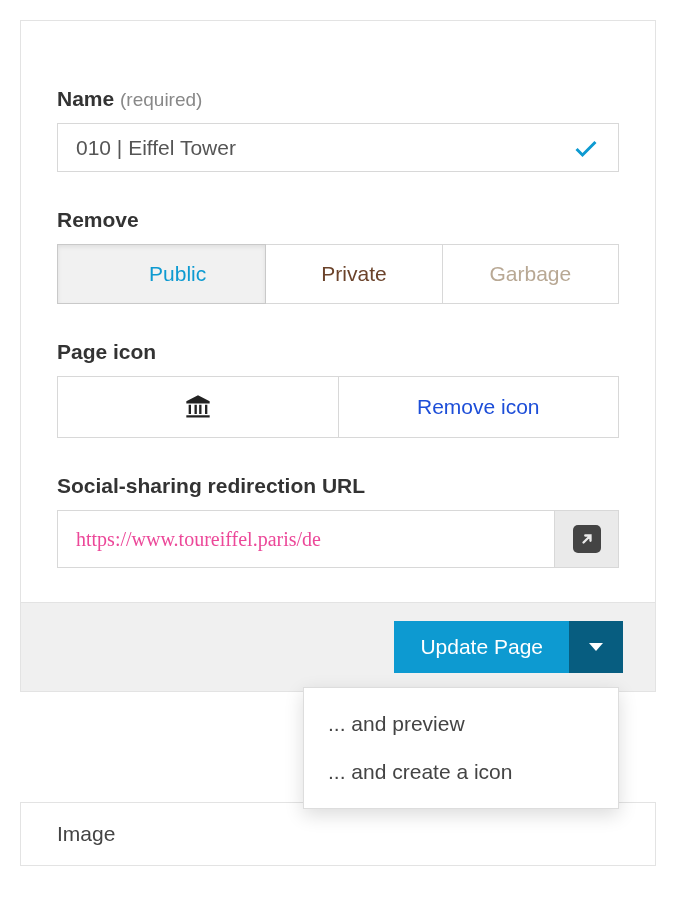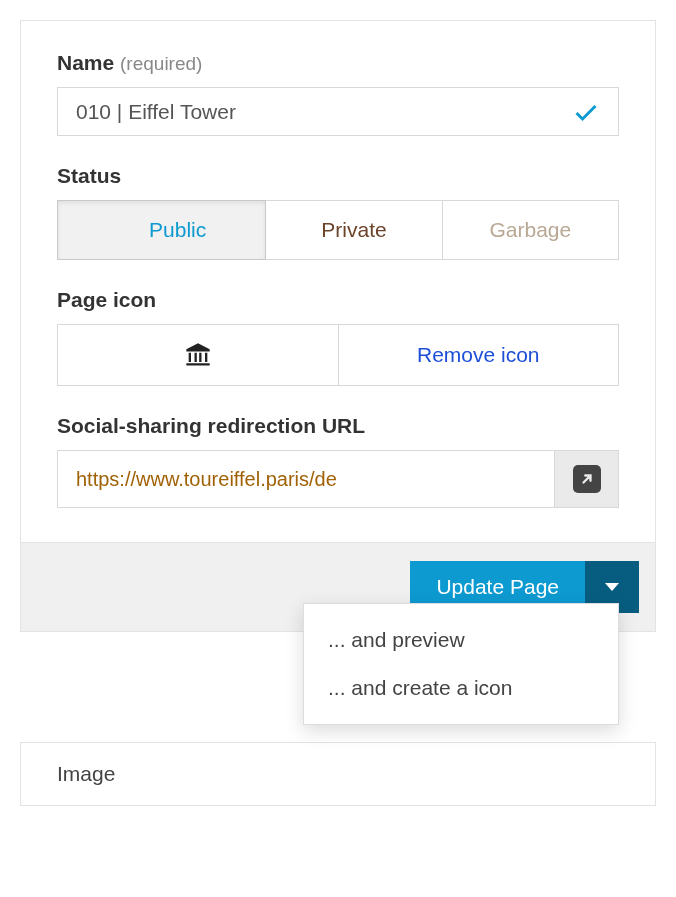--- a/index.html
+++ b/index.html
@@ -11,21 +11,21 @@
     padding: 20px;
     color: #333;
   }
   .panel {
     background: #fff;
     border: 1px solid #e3e3e3;
   }
   .panel-body {
     padding: 30px 36px 34px 36px;
   }
-  .form-group { margin-bottom: 28px; }
+  .form-group { margin-bottom: 28px; margin-top: 36px; }
   .form-group:last-child { margin-bottom: 0; }
   label.field-label {
     display: block;
     font-weight: 700;
     font-size: 21px;
     color: #333;
     margin-bottom: 12px;
   }
   .required-hint {
     font-weight: 400;
@@ -98,22 +98,23 @@
     display: flex;
     border: 1px solid #d8d8d8;
     height: 58px;
   }
   .url-input {
     flex: 1;
     border: none;
     outline: none;
     padding: 0 18px;
     font-size: 20px;
-    color: #a16207;
-    background: #fff;
+    color: #ec4899;
+    background: #fff;
+    font-family: Liberation Serif, serif;
   }
   .url-open-btn {
     width: 64px;
     background: #eaeaea;
     border: none;
     border-left: 1px solid #d8d8d8;
     display: flex;
     align-items: center;
     justify-content: center;
     cursor: pointer;
@@ -128,21 +129,21 @@
     justify-content: center;
   }
   .ext-arrow {
     width: 14px;
     height: 14px;
     fill: #eaeaea;
   }
   .panel-footer {
     background: #f0f0f0;
     border-top: 1px solid #e3e3e3;
-    padding: 18px 16px;
+    padding: 18px 32px;
     display: flex;
     justify-content: flex-end;
     position: relative;
     align-items: center;
   }
   .split-btn {
     display: flex;
     height: 52px;
   }
   .primary-btn {
@@ -163,21 +164,21 @@
     cursor: pointer;
   }
   .caret-down {
     width: 0; height: 0;
     border-left: 7px solid transparent;
     border-right: 7px solid transparent;
     border-top: 8px solid #fff;
   }
   .dropdown {
     position: absolute;
-    top: 60px;
+    top: 84px;
     right: 36px;
     width: 316px;
     background: #fff;
     border: 1px solid #ddd;
     box-shadow: 0 6px 18px rgba(0,0,0,0.14);
     padding: 12px 0;
   }
   .dropdown-item {
     padding: 12px 24px;
     font-size: 21px;
@@ -207,21 +208,21 @@
       </label>
       <div class="text-input-wrap">
         <input class="text-input" type="text" value="010 | Eiffel Tower" style="">
         <svg class="check-icon" viewBox="0 0 24 24">
           <path fill="currentColor" d="M9 16.2l-4.2-4.2L3 13.8 9 19.8 21 7.8l-1.8-1.8z"></path>
         </svg>
       </div>
     </div>
 
     <div class="form-group">
-      <label class="field-label">Status</label>
+      <label class="field-label">Remove</label>
       <div class="btn-row">
         <button class="status-btn active">Public</button>
         <button class="status-btn status-private">Private</button>
         <button class="status-btn status-garbage">Garbage</button>
       </div>
     </div>
 
     <div class="form-group">
       <label class="field-label">Page icon</label>
       <div class="btn-row icon-row">

